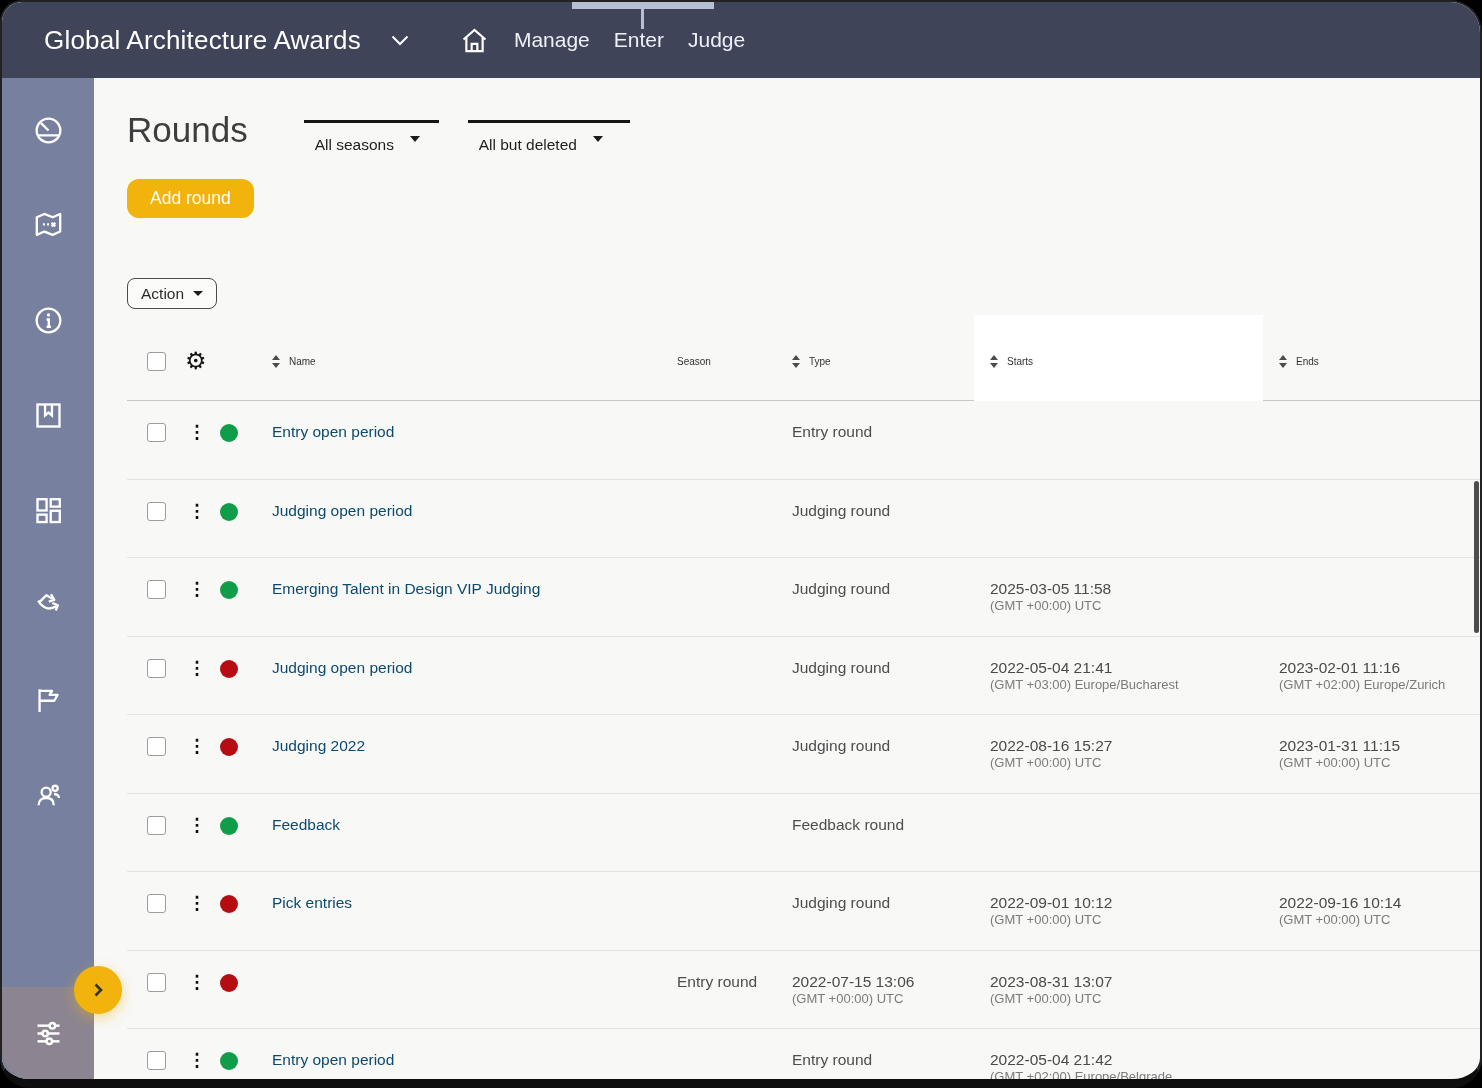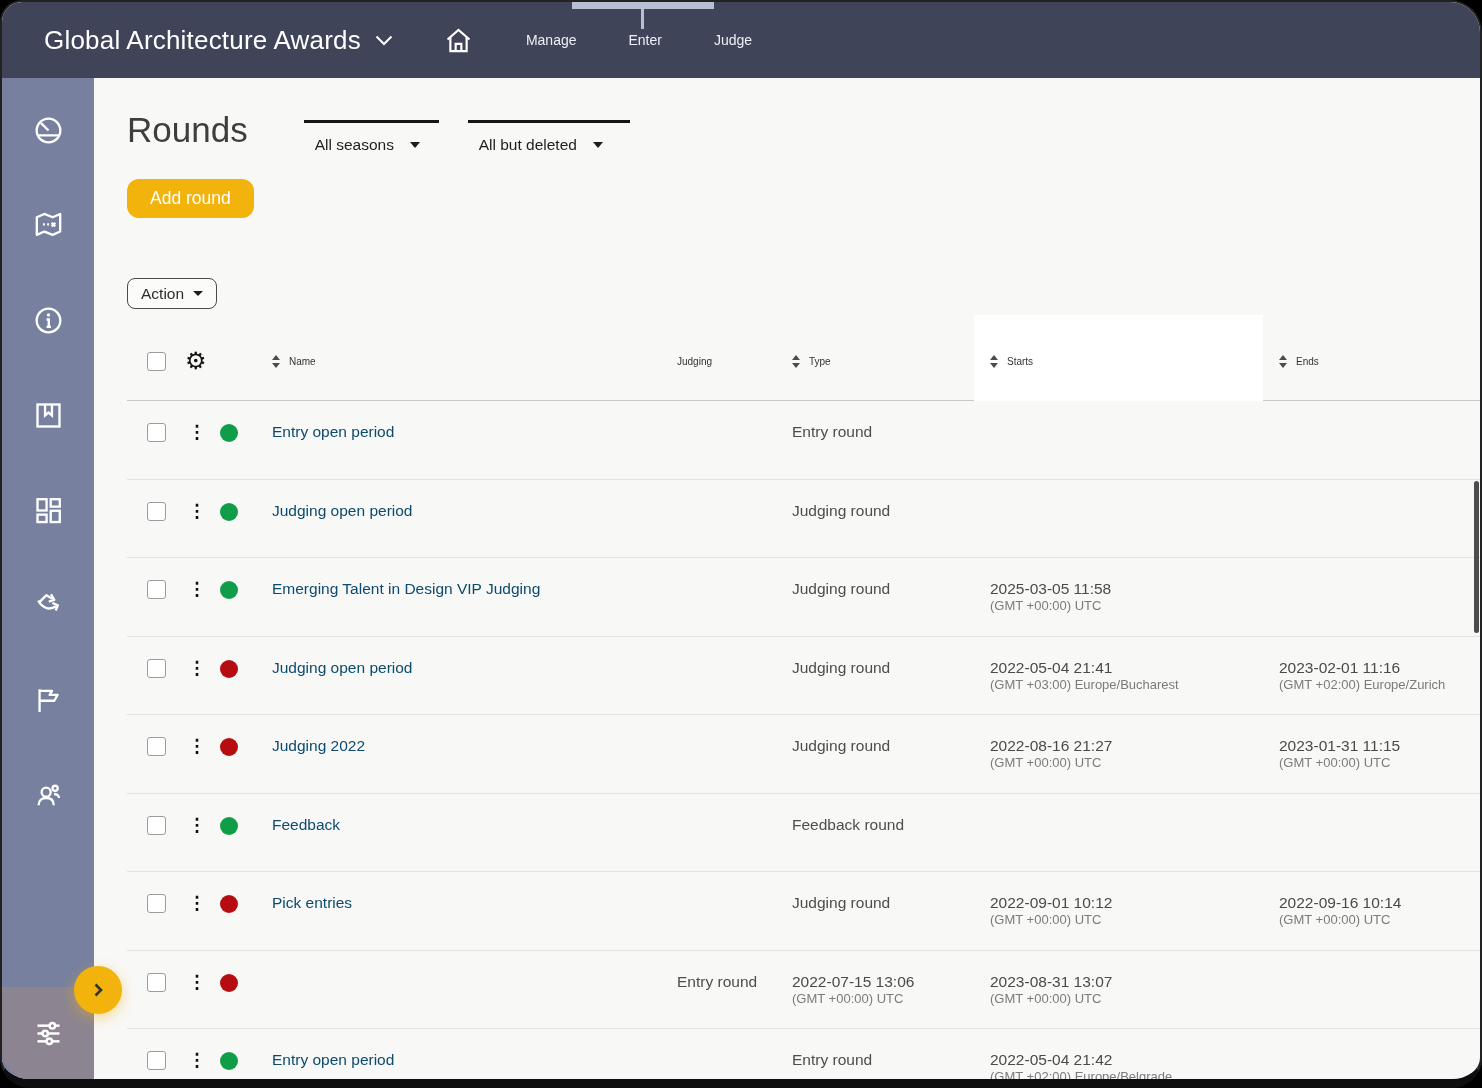--- a/index.html
+++ b/index.html
@@ -8,24 +8,24 @@
     position:relative; width:1482px; height:1088px; overflow:hidden;
     background:#f8f8f7;
     border:2px solid #222; border-bottom:9px solid #0e0e0e;
     border-radius:22px 32px 30px 30px;
   }
   
   .topnav{
     position:absolute; top:0; left:0; right:0; height:76px;
     background:#3f4458; display:flex; align-items:center; padding-left:42px;
   }
-  .account{ display:flex; align-items:center; gap:14px; cursor:pointer; }
+  .account{ display:flex; align-items:center; gap:30px; cursor:pointer; }
   .account-name{ color:#ffffff; font-size:26px; letter-spacing:.2px; }
   .nav-home{ margin-left:50px; display:flex; align-items:center; cursor:pointer; }
-  .nav-item{ margin-left:52px; color:#edf0f7; font-size:14px; cursor:pointer; }
+  .nav-item{ margin-left:24px; color:#edf0f7; font-size:21px; cursor:pointer; }
   .nav-indicator{ position:absolute; top:0; left:570px; width:142px; height:7px; background:#b7c0d2; }
   .nav-indicator .tick{ position:absolute; left:69px; top:7px; width:3px; height:20px; background:#b7c0d2; }
   
   .sidebar{
     position:absolute; top:76px; left:0; bottom:0; width:92px;
     background:#77809f;
   }
   .side-icons{ display:flex; flex-direction:column; align-items:center; padding-top:36px; gap:62px; }
   .side-btn{ width:33px; height:33px; display:flex; align-items:center; justify-content:center; cursor:pointer; }
   .side-bottom{
@@ -34,21 +34,21 @@
   }
   .expand-btn{
     position:absolute; left:72px; top:964px; width:48px; height:48px; border-radius:50%;
     background:#f2b30d; border:none; z-index:6; display:flex; align-items:center; justify-content:center;
     cursor:pointer; box-shadow:0 4px 14px rgba(240,180,20,.45);
   }
   
   .content{ position:absolute; left:92px; top:76px; right:0; bottom:0; overflow:hidden; }
   .page-head{ display:flex; align-items:flex-start; padding:32px 0 0 33px; }
   .page-title{ font-size:35px; font-weight:300; color:#3e3e3e; line-height:40px; }
-  .filter{ margin-top:10px; border-top:3px solid #161616; padding:13px 12px 0 11px; display:inline-flex; align-items:center; gap:16px; cursor:pointer; }
+  .filter{ margin-top:10px; border-top:3px solid #161616; padding:13px 12px 0 11px; display:inline-flex; gap:16px; cursor:pointer; }
   .filter-seasons{ margin-left:56px; width:135px; }
   .filter-status{ margin-left:29px; width:162px; }
   .filter-label{ font-size:15.5px; color:#1e1e1e; white-space:nowrap; }
   .caret{ width:0; height:0; border-left:5.5px solid transparent; border-right:5.5px solid transparent; border-top:6.5px solid #1c1c1c; }
   .add-round{
     margin:25px 0 0 33px; height:39px; padding:0 23px; border:none; border-radius:12px;
     background:#f2b30d; color:#ffffff; font-size:17.5px; font-family:inherit; cursor:pointer;
   }
   .action-btn{
     margin:60px 0 0 33px; height:31px; padding:0 13px; border:1px solid #4a4a4a; border-radius:8px;
@@ -228,21 +228,21 @@
         <span class="gear">⚙</span>
         <span></span>
         <span class="th">
           <span class="sort-icon">
               <i class="up"></i>
               <i class="dn"></i>
             </span>
           <span>Name</span>
         </span>
         <span class="th">
-          <span>Judging</span>
+          <span>Season</span>
         </span>
         <span class="th">
           <span class="sort-icon">
               <i class="up"></i>
               <i class="dn"></i>
             </span>
           <span>Type</span>
         </span>
         <span class="th">
           <span class="sort-icon">
@@ -329,21 +329,21 @@
   </div>
 
   <div class="trow grid">
     <span><span class="cb"></span></span>
     <span class="kebab">⋮</span>
     <span><span class="dot dot--red"></span></span>
     <span class="cell-name">Judging 2022</span>
     <span class="cell-season"></span>
     <span class="cell-type">Judging round</span>
     <span class="when">
-      <span class="d">2022-08-16 21:27</span>
+      <span class="d">2022-08-16 15:27</span>
               <span class="tz">(GMT +00:00) UTC</span>
     </span>
     <span class="when">
       <span class="d">2023-01-31 11:15</span>
               <span class="tz">(GMT +00:00) UTC</span>
     </span>
   </div>
 
   <div class="trow grid">
     <span><span class="cb"></span></span>

